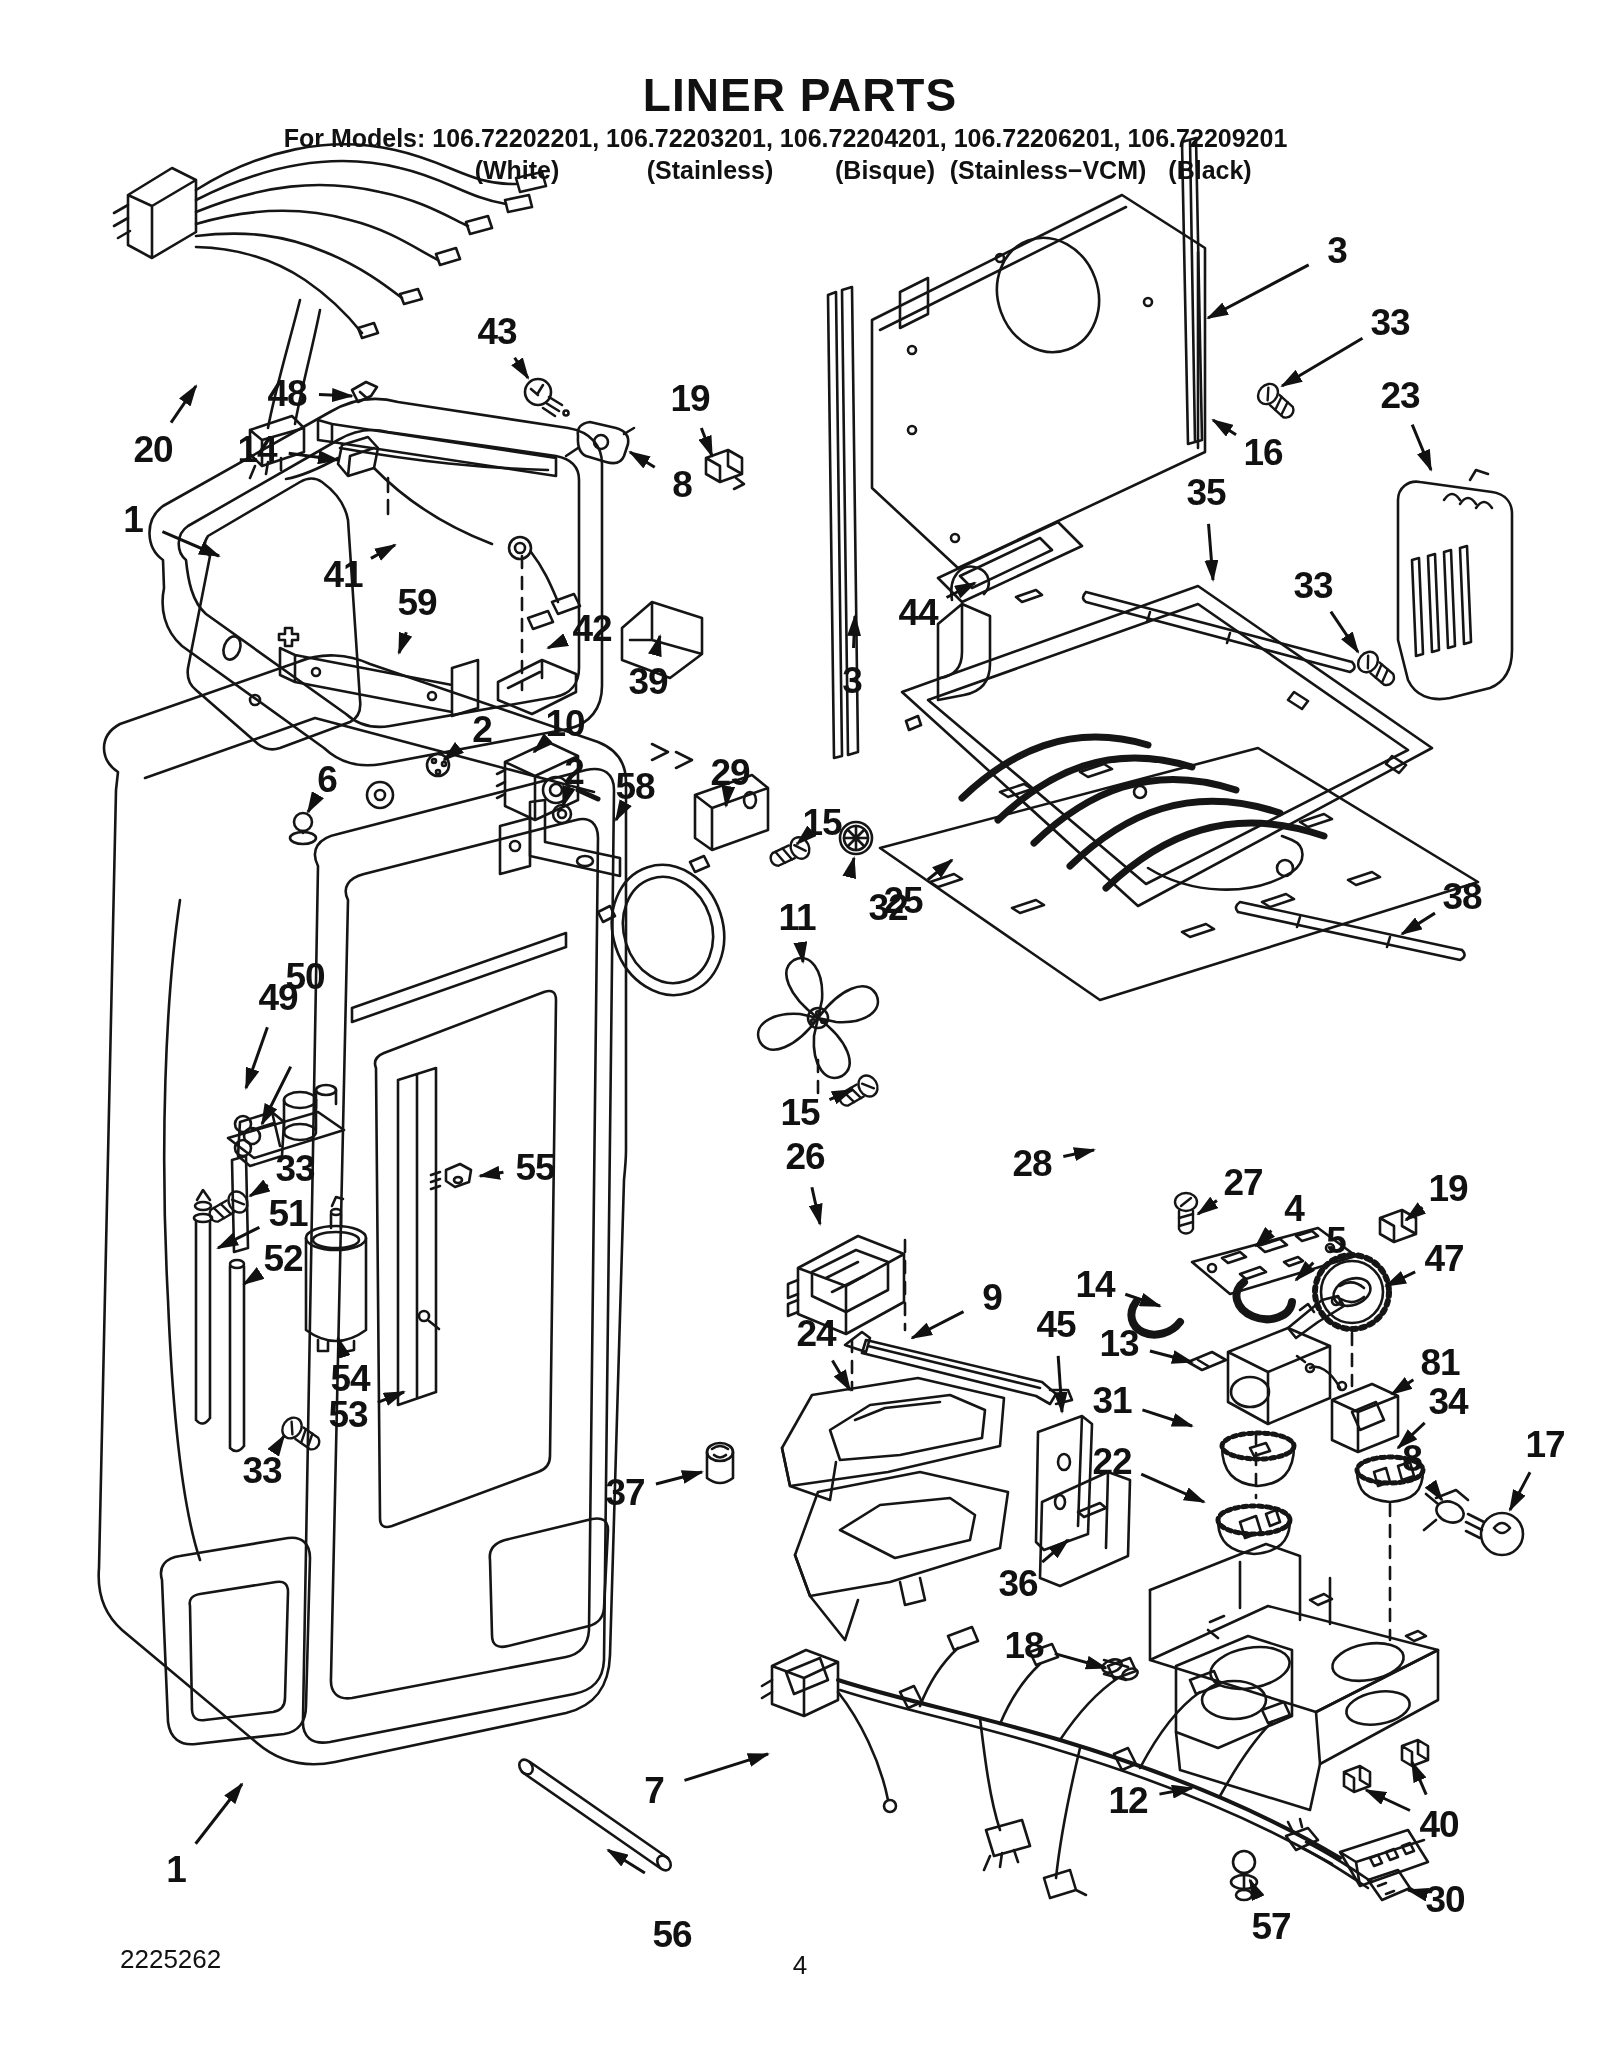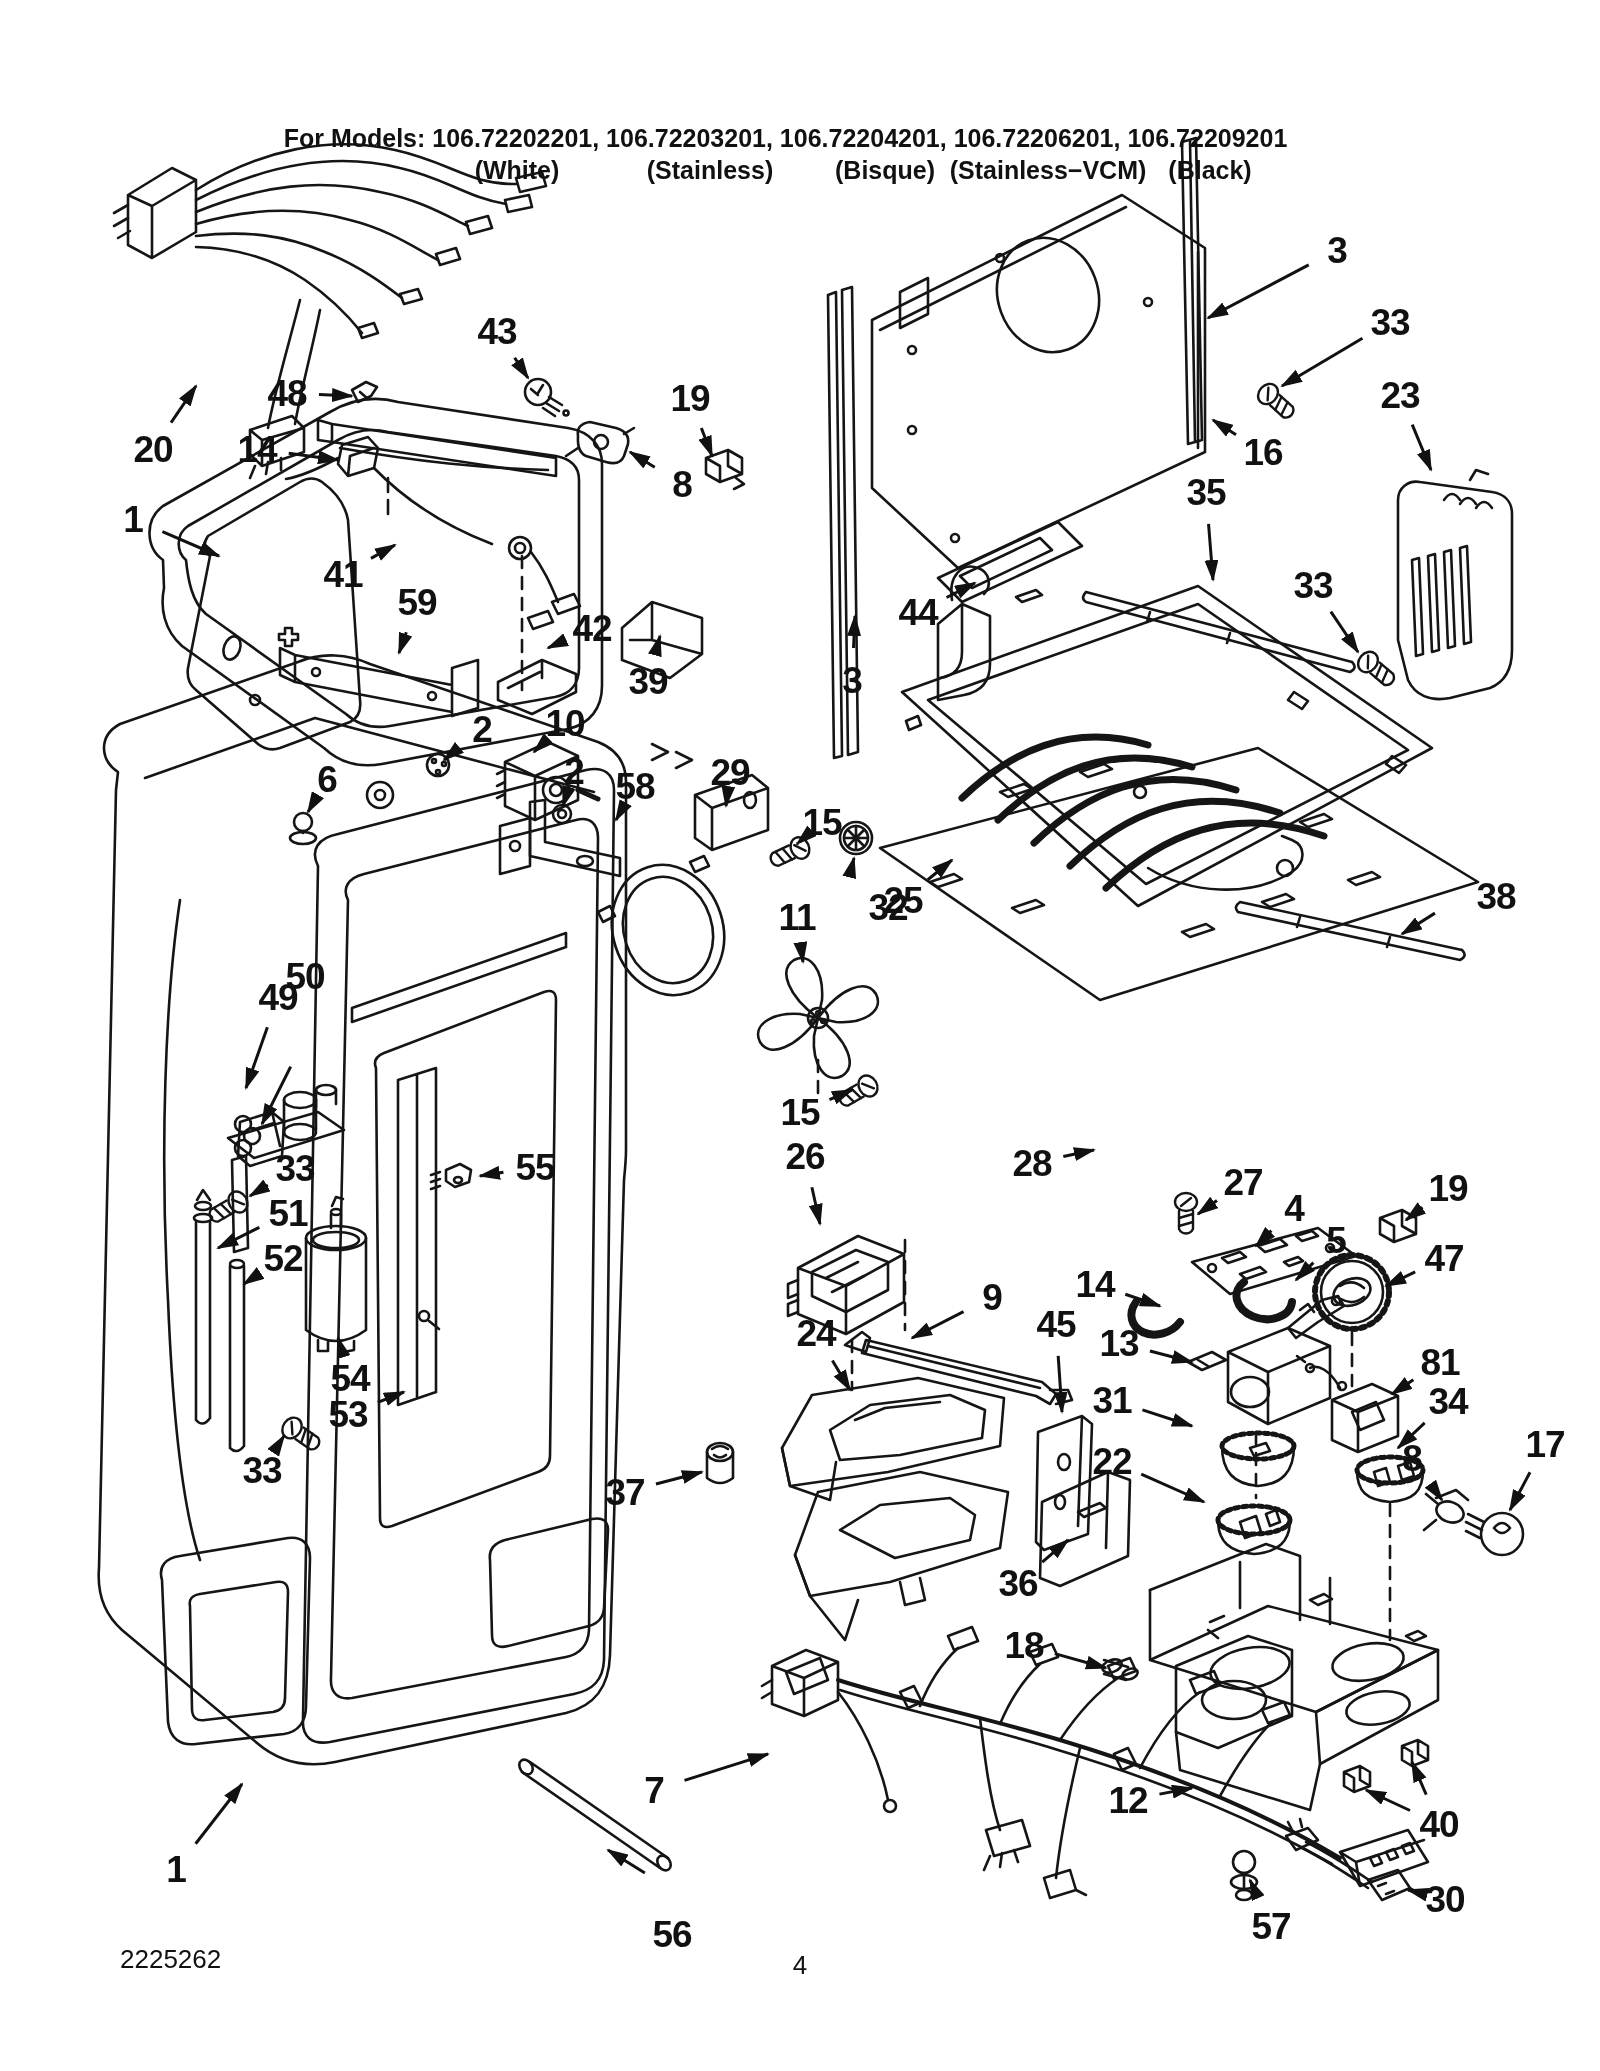--- a/index.html
+++ b/index.html
@@ -517,20 +517,21 @@
         <line x1="267.8301886792453" y1="1184.9056603773586" x2="250" y2="1196" marker-end="url(#arr)"></line>
         <line x1="259.37832988800267" y1="1227.3108350559987" x2="218" y2="1248" marker-end="url(#arr)"></line>
         <line x1="256.374390581189" y1="1275.7504062792073" x2="244" y2="1284" marker-end="url(#arr)"></line>
         <line x1="340.8048676618769" y1="1347.3495588729231" x2="338" y2="1338" marker-end="url(#arr)"></line>
         <line x1="377.7840477900911" y1="1402.2991240824642" x2="404" y2="1392" marker-end="url(#arr)"></line>
         <line x1="279.3840409010328" y1="1443.133754971131" x2="284" y2="1436" marker-end="url(#arr)"></line>
         <line x1="655.972278493463" y1="1483.9552523393602" x2="702" y2="1472" marker-end="url(#arr)"></line>
       </g>
   </svg>
 
+  <div class="hdr-title">LINER PARTS</div>
   <div class="hdr-models">For Models: 106.72202201, 106.72203201, 106.72204201, 106.72206201, 106.72209201</div>
   <div class="hdr-color" style="left:517px;">(White)</div>
   <div class="hdr-color" style="left:710px;">(Stainless)</div>
   <div class="hdr-color" style="left:885px;">(Bisque)</div>
   <div class="hdr-color" style="left:1048px;">(Stainless−VCM)</div>
   <div class="hdr-color" style="left:1210px;">(Black)</div>
 
   <div id="callout-layer">
       <div class="callout" style="left: 153px; top: 449px; color: rgb(17, 17, 17);">20</div>
       <div class="callout" style="left: 287px; top: 393px; color: rgb(17, 17, 17);">48</div>
@@ -554,21 +555,21 @@
       <div class="callout" style="left: 797px; top: 917px; color: rgb(17, 17, 17);">11</div>
       <div class="callout" style="left: 903px; top: 900px; color: rgb(17, 17, 17);">25</div>
       <div class="callout" style="left: 852px; top: 680px; color: rgb(17, 17, 17);">3</div>
       <div class="callout" style="left: 918px; top: 612px; color: rgb(17, 17, 17);">44</div>
       <div class="callout" style="left: 1263px; top: 452px; color: rgb(17, 17, 17);">16</div>
       <div class="callout" style="left: 1337px; top: 250px; color: rgb(17, 17, 17);">3</div>
       <div class="callout" style="left: 1390px; top: 322px; color: rgb(17, 17, 17);">33</div>
       <div class="callout" style="left: 1400px; top: 395px; color: rgb(17, 17, 17);">23</div>
       <div class="callout" style="left: 1206px; top: 492px; color: rgb(17, 17, 17);">35</div>
       <div class="callout" style="left: 1313px; top: 585px; color: rgb(17, 17, 17);">33</div>
-      <div class="callout" style="left: 1462px; top: 896px; color: rgb(17, 17, 17); margin-left: 34px;">38</div>
+      <div class="callout" style="left: 1462px; top: 896px; color: rgb(17, 17, 17);">38</div>
       <div class="callout" style="left: 800px; top: 1112px; color: rgb(17, 17, 17);">15</div>
       <div class="callout" style="left: 805px; top: 1156px; color: rgb(17, 17, 17);">26</div>
       <div class="callout" style="left: 1032px; top: 1163px; color: rgb(17, 17, 17);">28</div>
       <div class="callout" style="left: 992px; top: 1297px; color: rgb(17, 17, 17);">9</div>
       <div class="callout" style="left: 816px; top: 1333px; color: rgb(17, 17, 17);">24</div>
       <div class="callout" style="left: 1056px; top: 1324px; color: rgb(17, 17, 17);">45</div>
       <div class="callout" style="left: 1095px; top: 1284px; color: rgb(17, 17, 17);">14</div>
       <div class="callout" style="left: 1119px; top: 1343px; color: rgb(17, 17, 17);">13</div>
       <div class="callout" style="left: 1112px; top: 1400px; color: rgb(17, 17, 17);">31</div>
       <div class="callout" style="left: 1243px; top: 1182px; color: rgb(17, 17, 17);">27</div>

